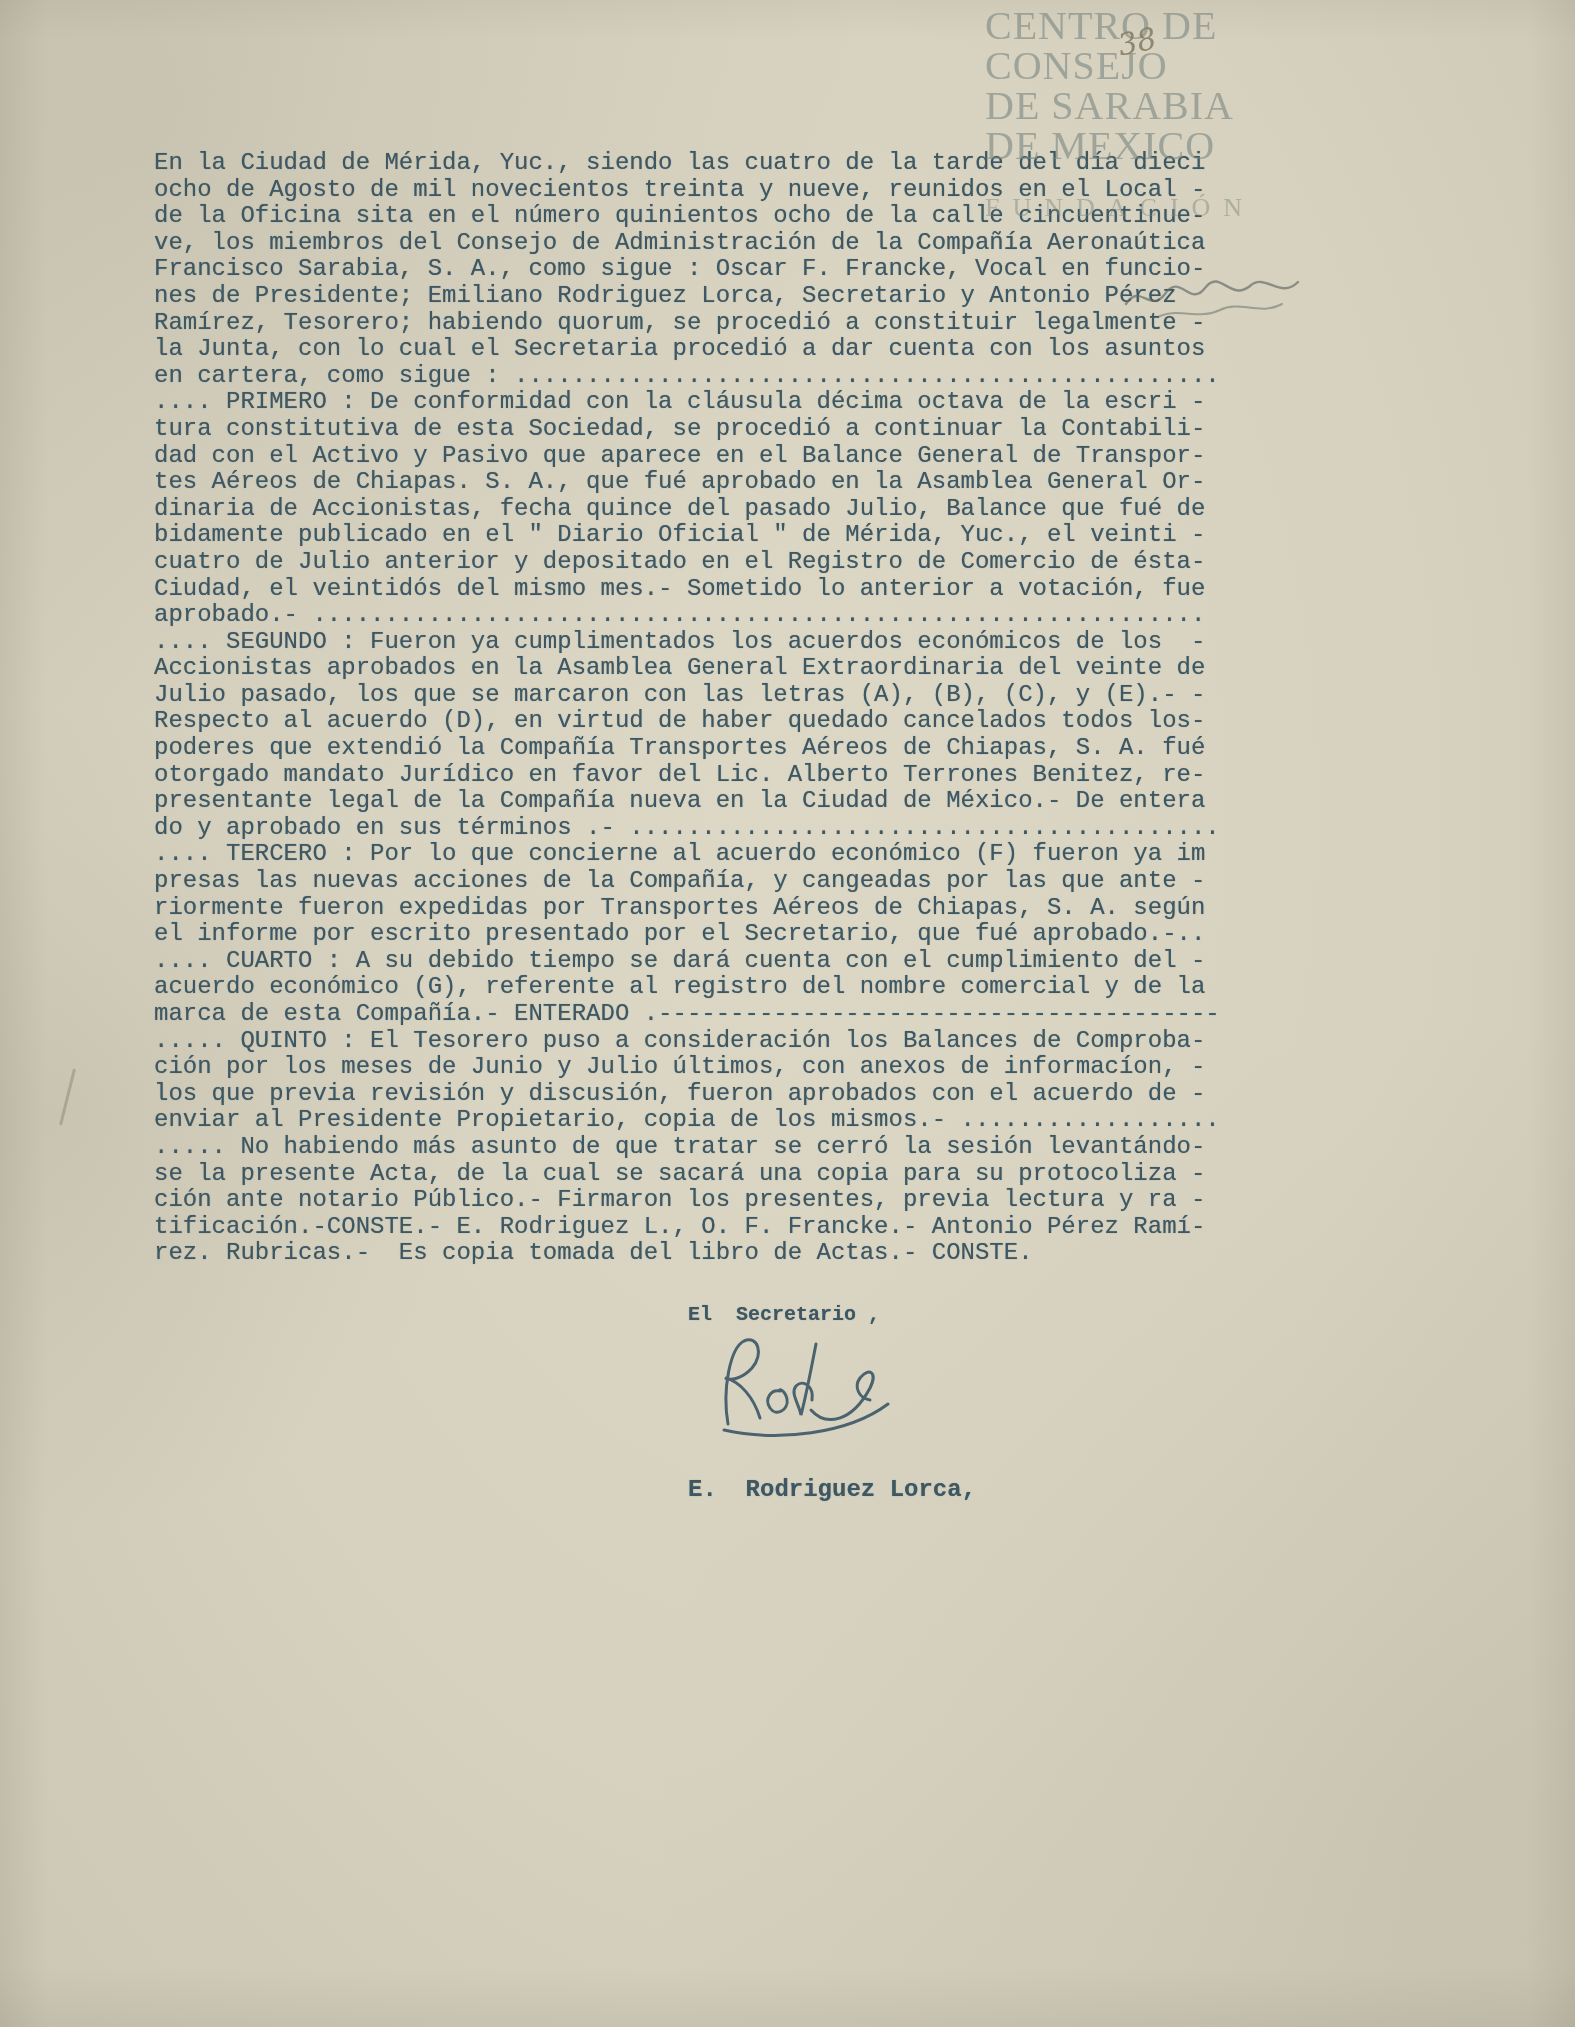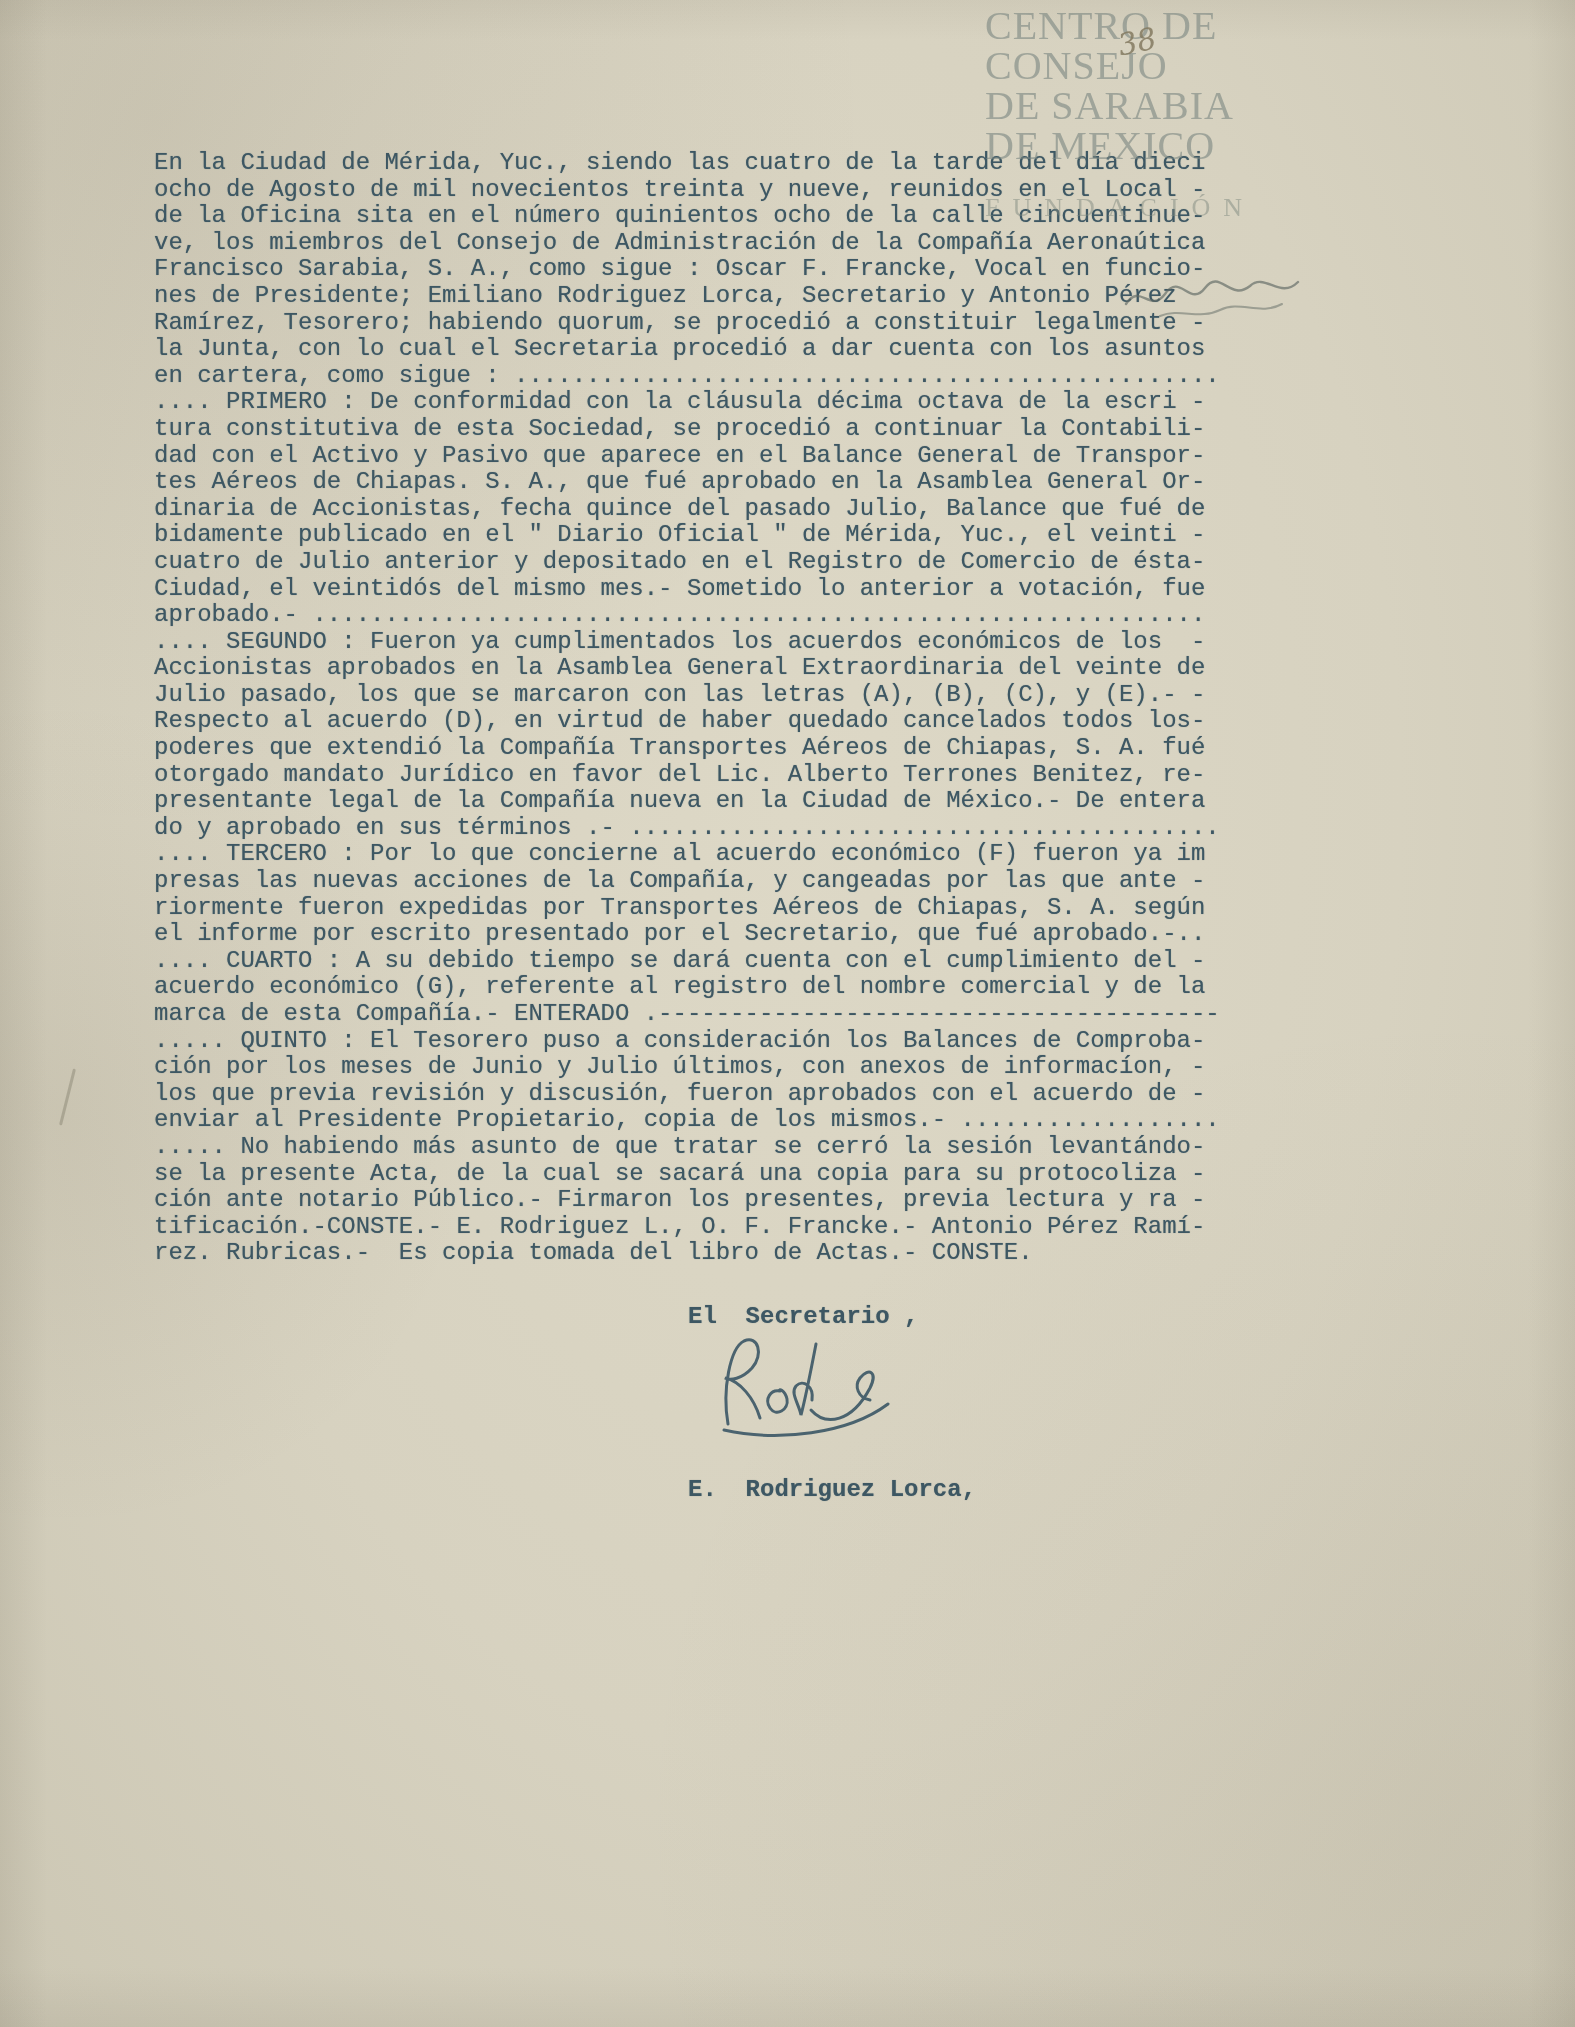--- a/index.html
+++ b/index.html
@@ -42,21 +42,21 @@
   }
   .title-line2{text-align:center;}
   .divider{letter-spacing:0;overflow:hidden;white-space:nowrap;}
   .body-text{
     position:absolute;left:154px;top:150px;width:1110px;
     font-weight:normal;font-size:24px;line-height:26.6px;
     white-space:pre;z-index:2;
   }
   .sig-role{
     position:absolute;left:688px;top:1303px;
-    font-weight:bold;font-size:24px;z-index:2;white-space:pre;
+    font-weight:bold;font-size:20px;z-index:2;white-space:pre;
   }
   .sig-name{
     position:absolute;left:688px;top:1452px;
     font-weight:bold;font-size:24px;z-index:2;white-space:pre;margin-top:24px;
   }
   .signature-svg{position:absolute;left:698px;top:1328px;z-index:4;}
   .scribble-svg{position:absolute;left:1120px;top:258px;z-index:4;}
   .crease{
     position:absolute;left:66px;top:1068px;width:3px;height:58px;
     background:rgba(90,85,70,0.28);transform:rotate(14deg);

